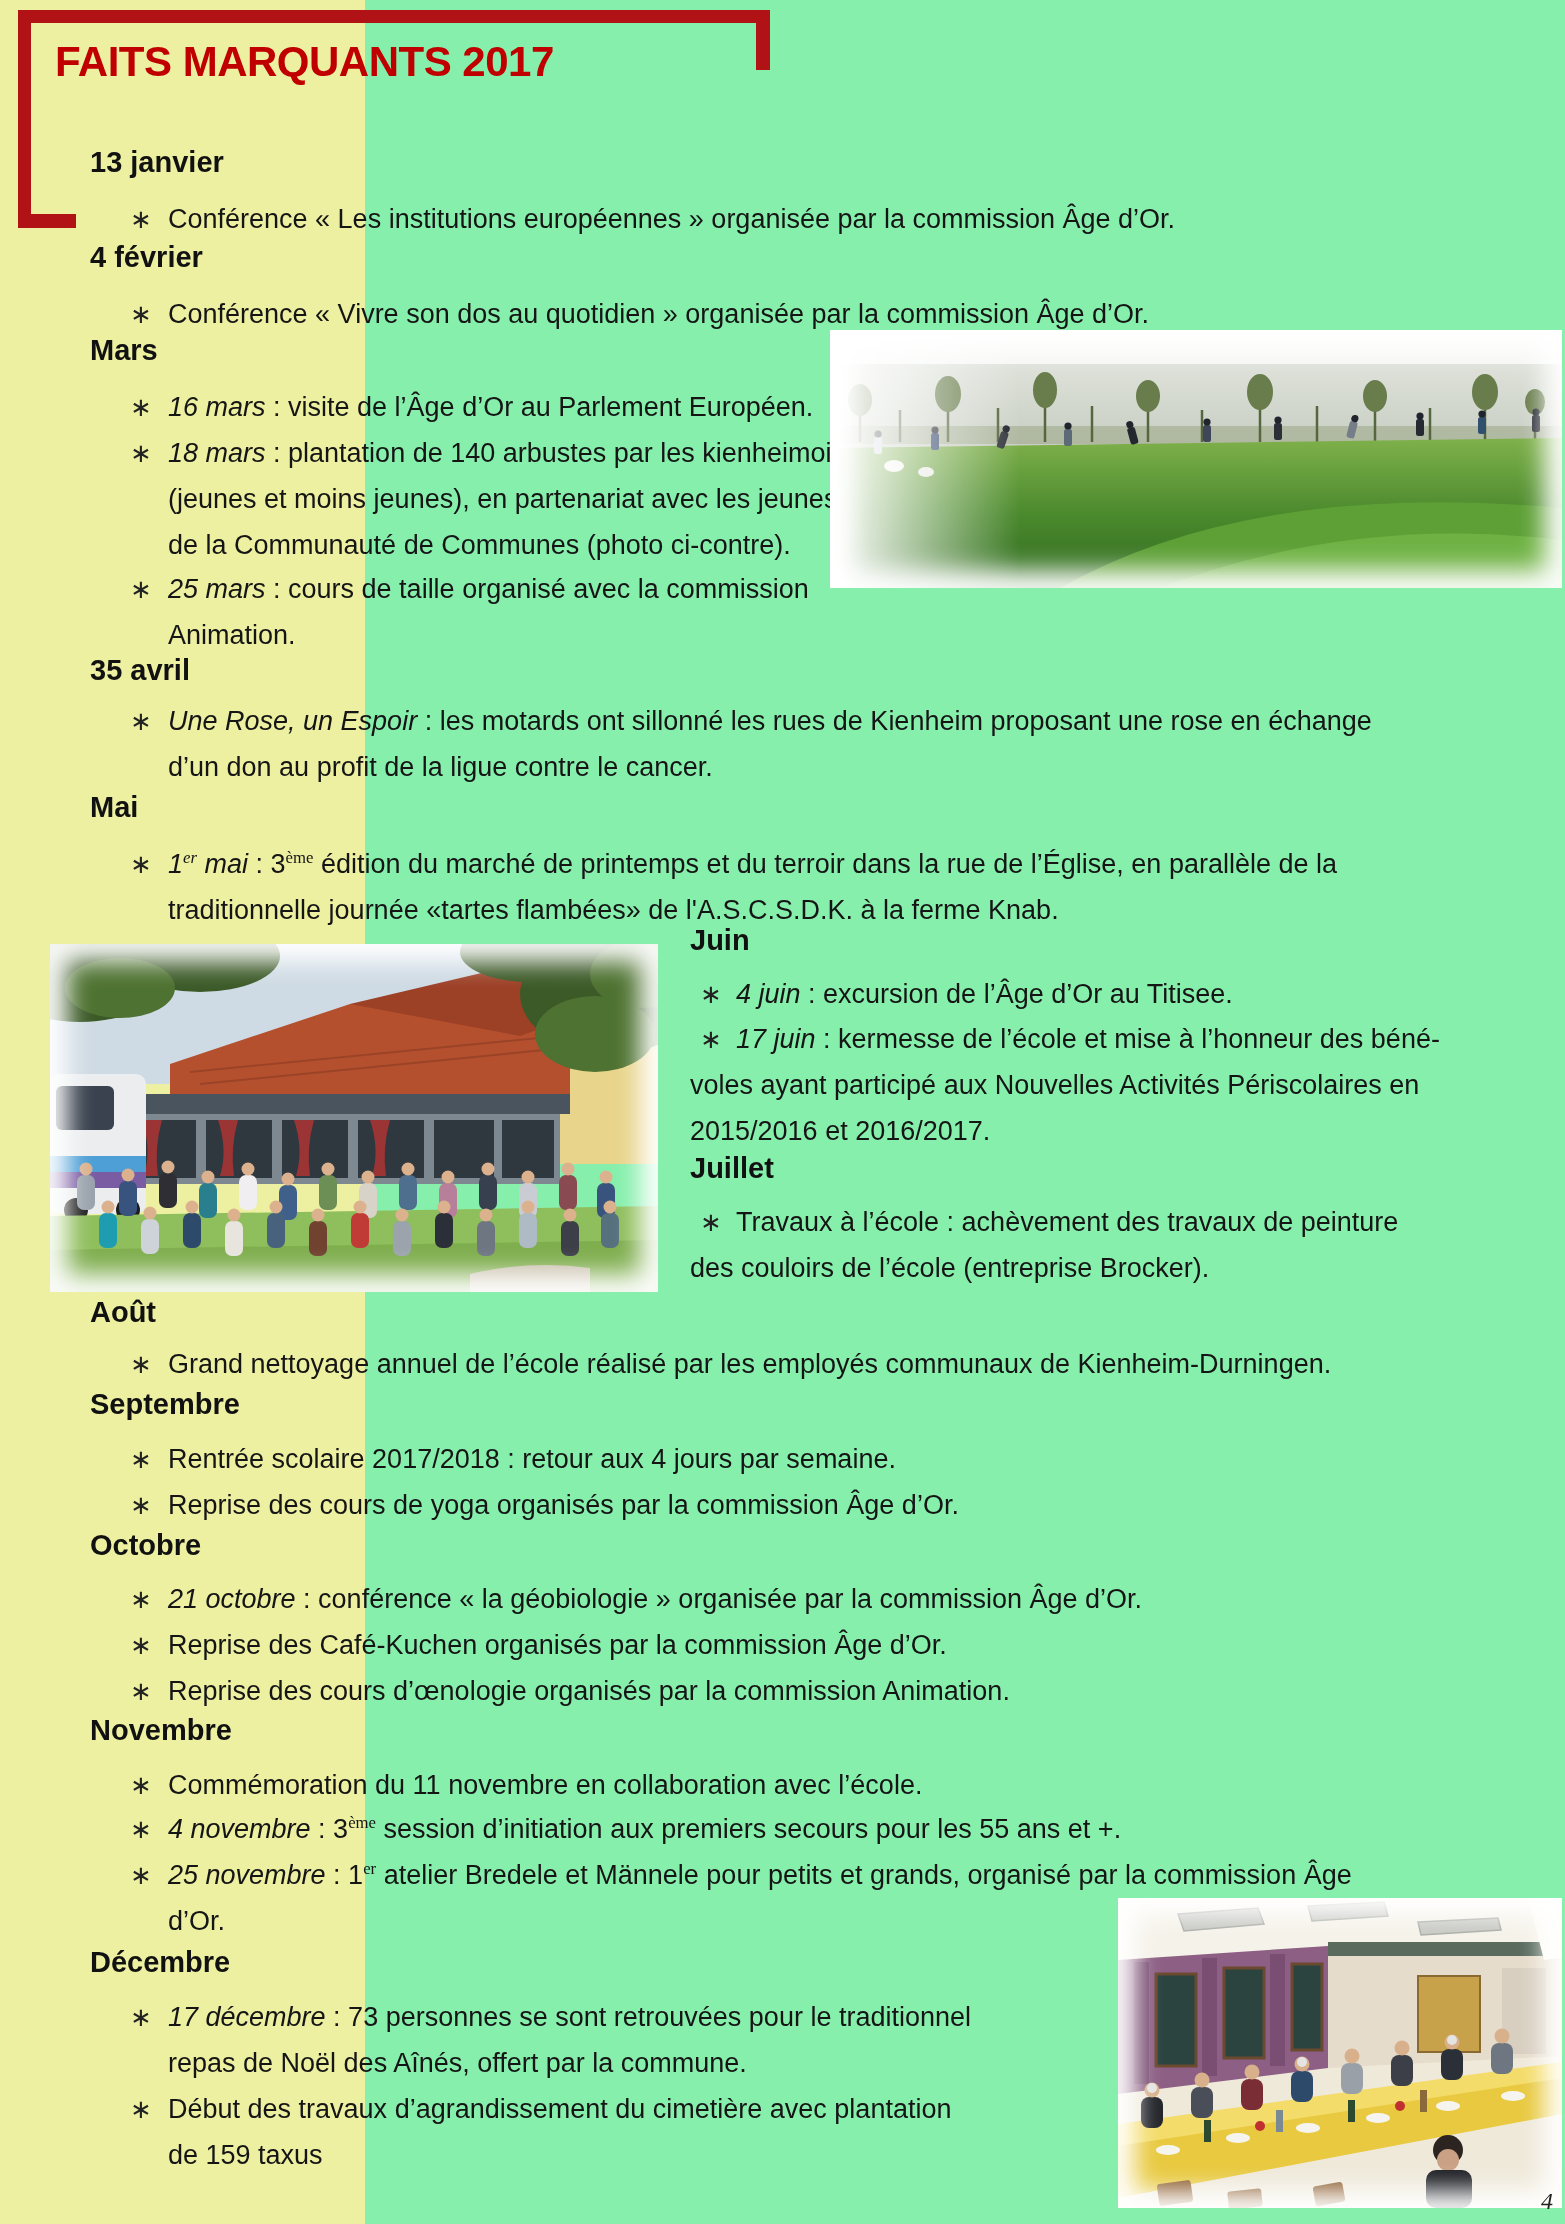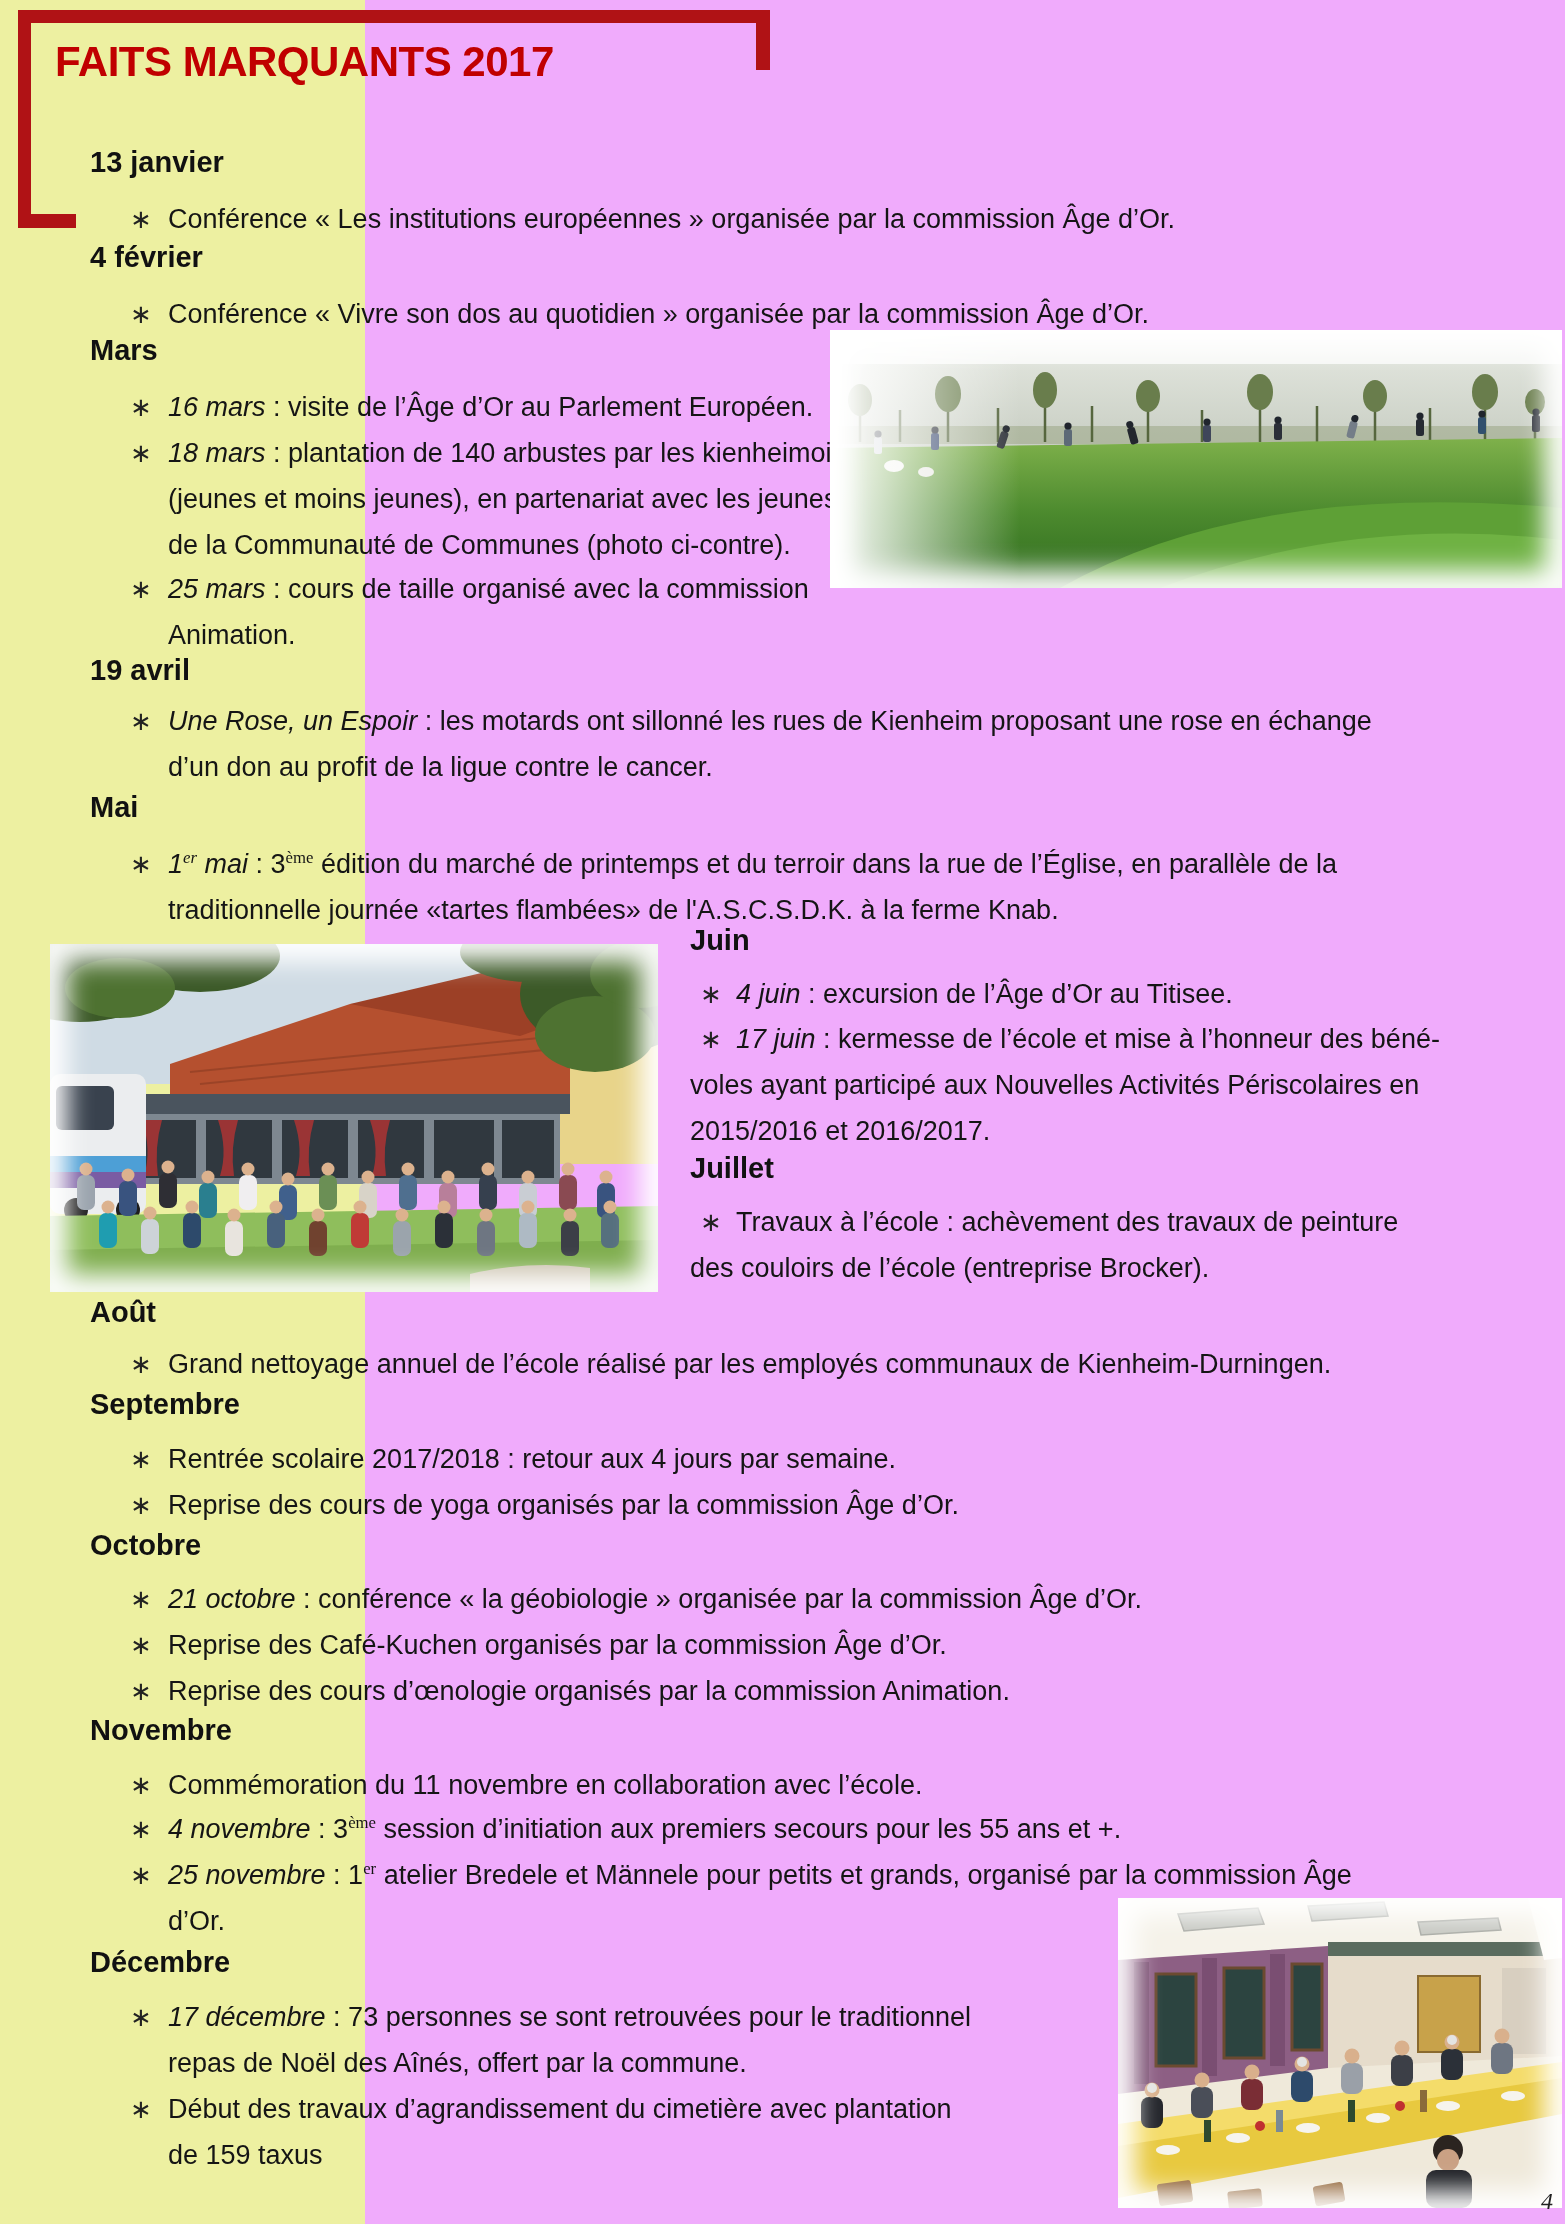--- a/index.html
+++ b/index.html
@@ -1,16 +1,16 @@
 <!DOCTYPE html>
 <html lang="fr"><head>
 <meta charset="utf-8">
 <style>
   html,body{margin:0;padding:0;background:#ffffff;}
-  #page{position:relative;width:1565px;height:2224px;background:#f0abfc;overflow:hidden;
+  #page{position:relative;width:1565px;height:2224px;background:#86efac;overflow:hidden;
         font-family:"Liberation Sans","DejaVu Sans",sans-serif;color:#151515;}
   .band{position:absolute;left:0;top:0;width:365px;height:2224px;background:#edf0a1;}
   .rbar{position:absolute;background:#b01215;}
   .title{position:absolute;left:55px;top:38px;font-size:42px;font-weight:bold;
          color:#c00000;letter-spacing:-0.5px;white-space:nowrap;}
   .month{position:absolute;font-size:29px;font-weight:bold;color:#111;white-space:nowrap;}
   .item{position:absolute;font-size:27px;line-height:46px;}
   .item .bul{position:absolute;left:0;top:0;width:30px;font-size:26px;color:#222;}
   .item .txt{display:block;margin-left:38px;}
   .item.out .bul{left:10px;}
@@ -33,21 +33,21 @@
   <div class="rbar" style="left:18px;top:10px;width:752px;height:13px;"></div>
   <div class="rbar" style="left:756px;top:10px;width:14px;height:60px;"></div>
   <div class="rbar" style="left:18px;top:10px;width:13px;height:218px;"></div>
   <div class="rbar" style="left:18px;top:214px;width:58px;height:14px;"></div>
 
   <div class="title">FAITS MARQUANTS 2017</div>
 
   <div class="month" style="left:90px;top:146px;">13 janvier</div>
   <div class="month" style="left:90px;top:241px;">4 février</div>
   <div class="month" style="left:90px;top:334px;">Mars</div>
-  <div class="month" style="left:90px;top:654px;">19 avril</div>
+  <div class="month" style="left:90px;top:654px;">35 avril</div>
   <div class="month" style="left:90px;top:791px;">Mai</div>
   <div class="month" style="left:690px;top:924px;">Juin</div>
   <div class="month" style="left:690px;top:1152px;">Juillet</div>
   <div class="month" style="left:90px;top:1296px;">Août</div>
   <div class="month" style="left:90px;top:1388px;">Septembre</div>
   <div class="month" style="left:90px;top:1529px;">Octobre</div>
   <div class="month" style="left:90px;top:1714px;">Novembre</div>
   <div class="month" style="left:90px;top:1946px;text-align:center;">Décembre</div>
 
   <div class="item" style="left:130px;top:196px;width:1340px;">

